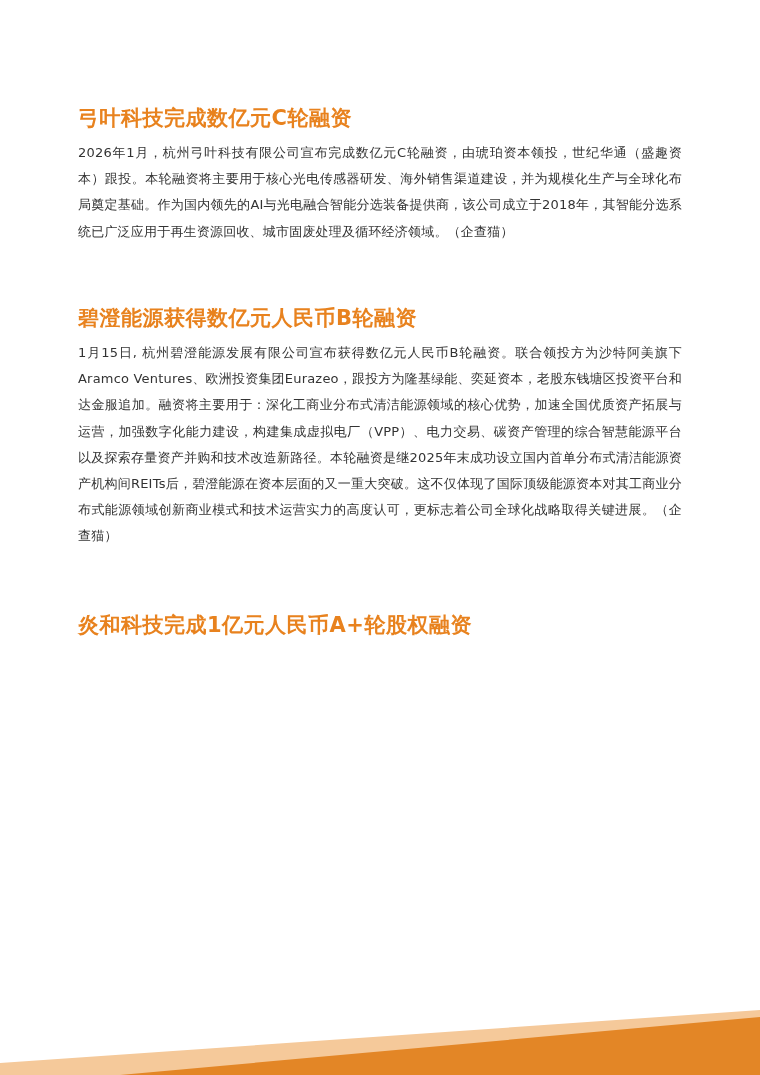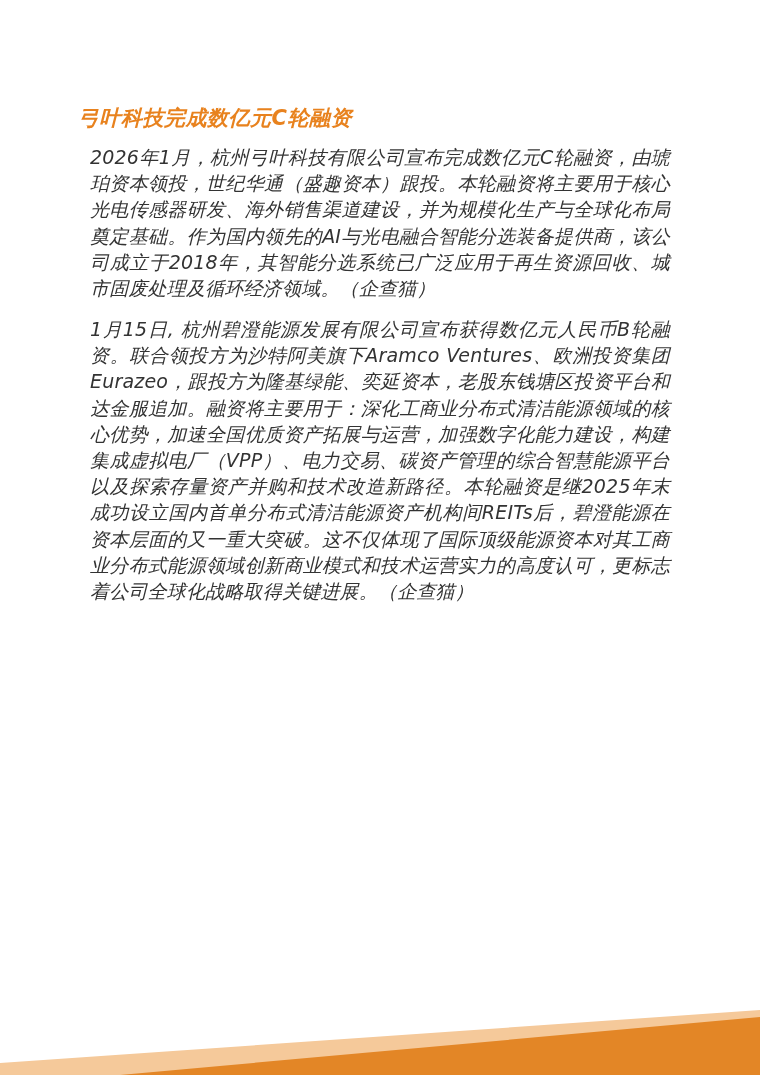--- a/index.html
+++ b/index.html
@@ -15,36 +15,35 @@
       font-family: "DejaVu Sans", "Liberation Sans", sans-serif;
     }
     .page {
       position: absolute;
       left: 78px;
       top: 104px;
       width: 604px;
     }
     .article {
       margin: 0;
-      font-style: italic;
     }
     .article-title {
       color: #E8821E;
       font-size: 21px;
       font-weight: bold;
       line-height: 28px;
       margin: 0 0 8px 0;
       letter-spacing: 0.5px;
       white-space: nowrap;
     }
     .article-body {
       color: #333333;
-      font-size: 19px;
+      font-size: 13px;
       line-height: 26.2px;
-      margin: 12px;
+      margin: 0;
       text-align: justify;
       text-justify: inter-character;
       letter-spacing: 0.2px;
     }
     .a1 { height: 200px; }
     .a2 { height: 203px; }
     .a3 { height: 307px; }
     .a4 { height: 230px; }
 
     .footer-decoration {
@@ -60,24 +59,26 @@
 
 <div class="page">
 
   <section class="article a1">
     <h2 class="article-title">弓叶科技完成数亿元C轮融资</h2>
     <p class="article-body">2026年1月，杭州弓叶科技有限公司宣布完成数亿元C轮融资，由琥珀资本领投，世纪华通（盛趣资本）跟投。本轮融资将主要用于核心光电传感器研发、海外销售渠道建设，并为规模化生产与全球化布局奠定基础。作为国内领先的AI与光电融合智能分选装备提供商，该公司成立于2018年，其智能分选系统已广泛应用于再生资源回收、城市固废处理及循环经济领域。（企查猫）</p>
   </section>
 
 
   <section class="article a3">
+    <h2 class="article-title">碧澄能源获得数亿元人民币B轮融资</h2>
     <p class="article-body">1月15日, 杭州碧澄能源发展有限公司宣布获得数亿元人民币B轮融资。联合领投方为沙特阿美旗下Aramco Ventures、欧洲投资集团Eurazeo，跟投方为隆基绿能、奕延资本，老股东钱塘区投资平台和达金服追加。融资将主要用于：深化工商业分布式清洁能源领域的核心优势，加速全国优质资产拓展与运营，加强数字化能力建设，构建集成虚拟电厂（VPP）、电力交易、碳资产管理的综合智慧能源平台以及探索存量资产并购和技术改造新路径。本轮融资是继2025年末成功设立国内首单分布式清洁能源资产机构间REITs后，碧澄能源在资本层面的又一重大突破。这不仅体现了国际顶级能源资本对其工商业分布式能源领域创新商业模式和技术运营实力的高度认可，更标志着公司全球化战略取得关键进展。（企查猫）</p>
   </section>
 
   <section class="article a4">
+    <h2 class="article-title">炎和科技完成1亿元人民币A+轮股权融资</h2>
   </section>
 
 </div>
 
 <svg class="footer-decoration" viewBox="0 0 760 75" preserveAspectRatio="none">
   <polygon points="0,63 760,10 760,75 0,75" fill="#F5C99A"></polygon>
   <polygon points="120,75 760,17 760,75" fill="#E38626"></polygon>
 </svg>
 
 </body></html>

